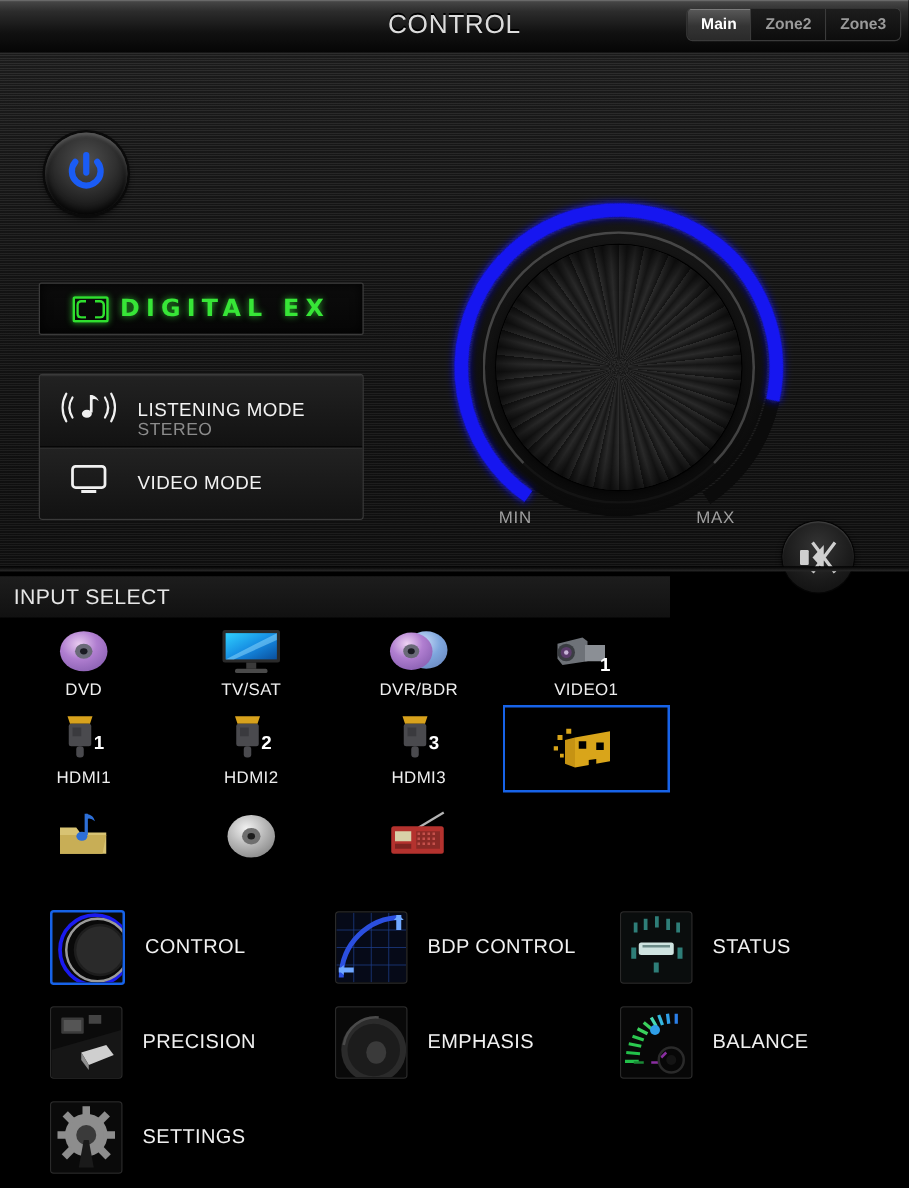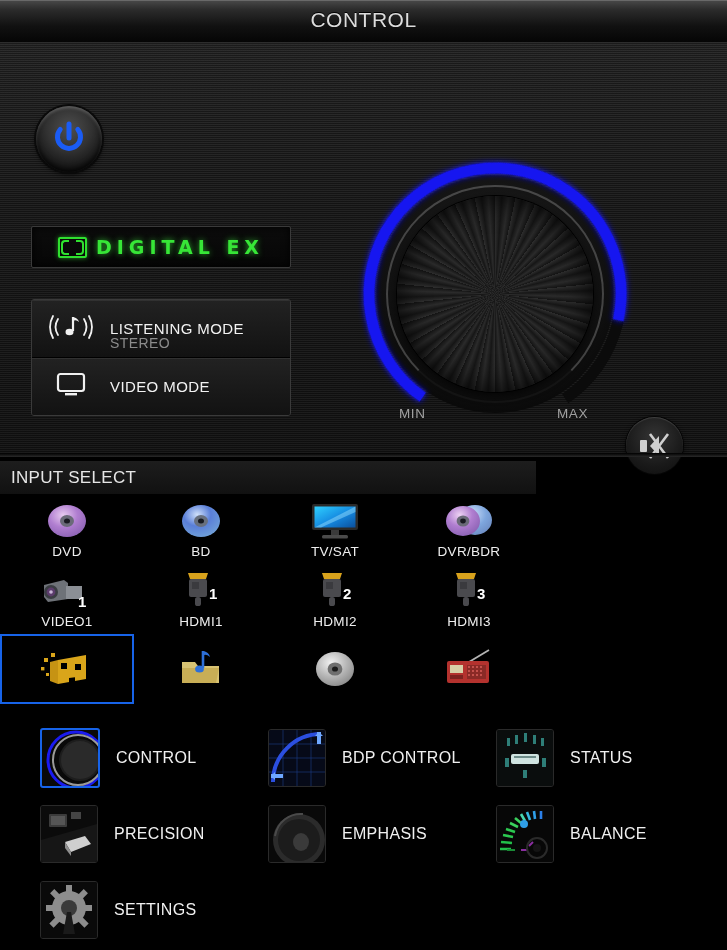--- a/index.html
+++ b/index.html
@@ -187,20 +187,25 @@
   .mlbl{margin-left:16px;font-size:16px;color:#f0f0f0;letter-spacing:.3px;}
   .mcell.empty{visibility:hidden;}
 </style>
 </head>
 <body>
 
 <div class="app">
 
   <div class="header">
     <div class="header-title">CONTROL</div>
+    <div class="seg">
+      <div class="seg-item active">Main</div>
+      <div class="seg-item">Zone2</div>
+      <div class="seg-item">Zone3</div>
+    </div>
   </div>
 
   <div class="panel brushed">
 
     <div class="power">
       <svg width="32" height="36" viewBox="0 0 32 36">
         <path d="M16 3 L16 17" stroke="#1a5cf5" stroke-width="5" stroke-linecap="round" fill="none"></path>
         <path d="M7.2 8.5 A11.5 11.5 0 1 0 24.8 8.5" stroke="#1a5cf5" stroke-width="5" fill="none" stroke-linecap="round"></path>
       </svg>
     </div>
@@ -293,37 +298,20 @@
                 </radialGradient>
               </defs>
             <ellipse cx="21" cy="21" rx="19" ry="16" fill="url(#dg1)"></ellipse>
             <ellipse cx="21" cy="21" rx="7" ry="6" fill="#6a6a78"></ellipse>
             <ellipse cx="21" cy="21" rx="3" ry="2.5" fill="#1a1a22"></ellipse>
           </svg>
         </div>
         <div class="in-lbl">DVD</div>
       </div>
 
-      <div class="incell">
-        <div class="in-ico">
-          <svg width="42" height="42" viewBox="0 0 42 42">
-            <defs>
-                <radialGradient id="dg2" cx="40%" cy="30%" r="72%">
-              <stop offset="0%" stop-color="#cfe0fa"></stop>
-                  <stop offset="50%" stop-color="#5a7fd8"></stop>
-              <stop offset="100%" stop-color="#6f9fd8"></stop>
-                </radialGradient>
-              </defs>
-            <ellipse cx="21" cy="21" rx="19" ry="16" fill="url(#dg2)"></ellipse>
-            <ellipse cx="21" cy="21" rx="7" ry="6" fill="#68707e"></ellipse>
-            <ellipse cx="21" cy="21" rx="3" ry="2.5" fill="#161a22"></ellipse>
-          </svg>
-        </div>
-        <div class="in-lbl">BD</div>
-      </div>
 
       <div class="incell">
         <div class="in-ico">
           <svg width="52" height="42" viewBox="0 0 52 42">
             <defs>
                 <linearGradient id="tvg" x1="0" y1="0" x2="1" y2="1">
               <stop offset="0%" stop-color="#2fd0ff"></stop>
                   <stop offset="55%" stop-color="#1488e0"></stop>
               <stop offset="100%" stop-color="#0b4f9c"></stop>
                 </linearGradient>

